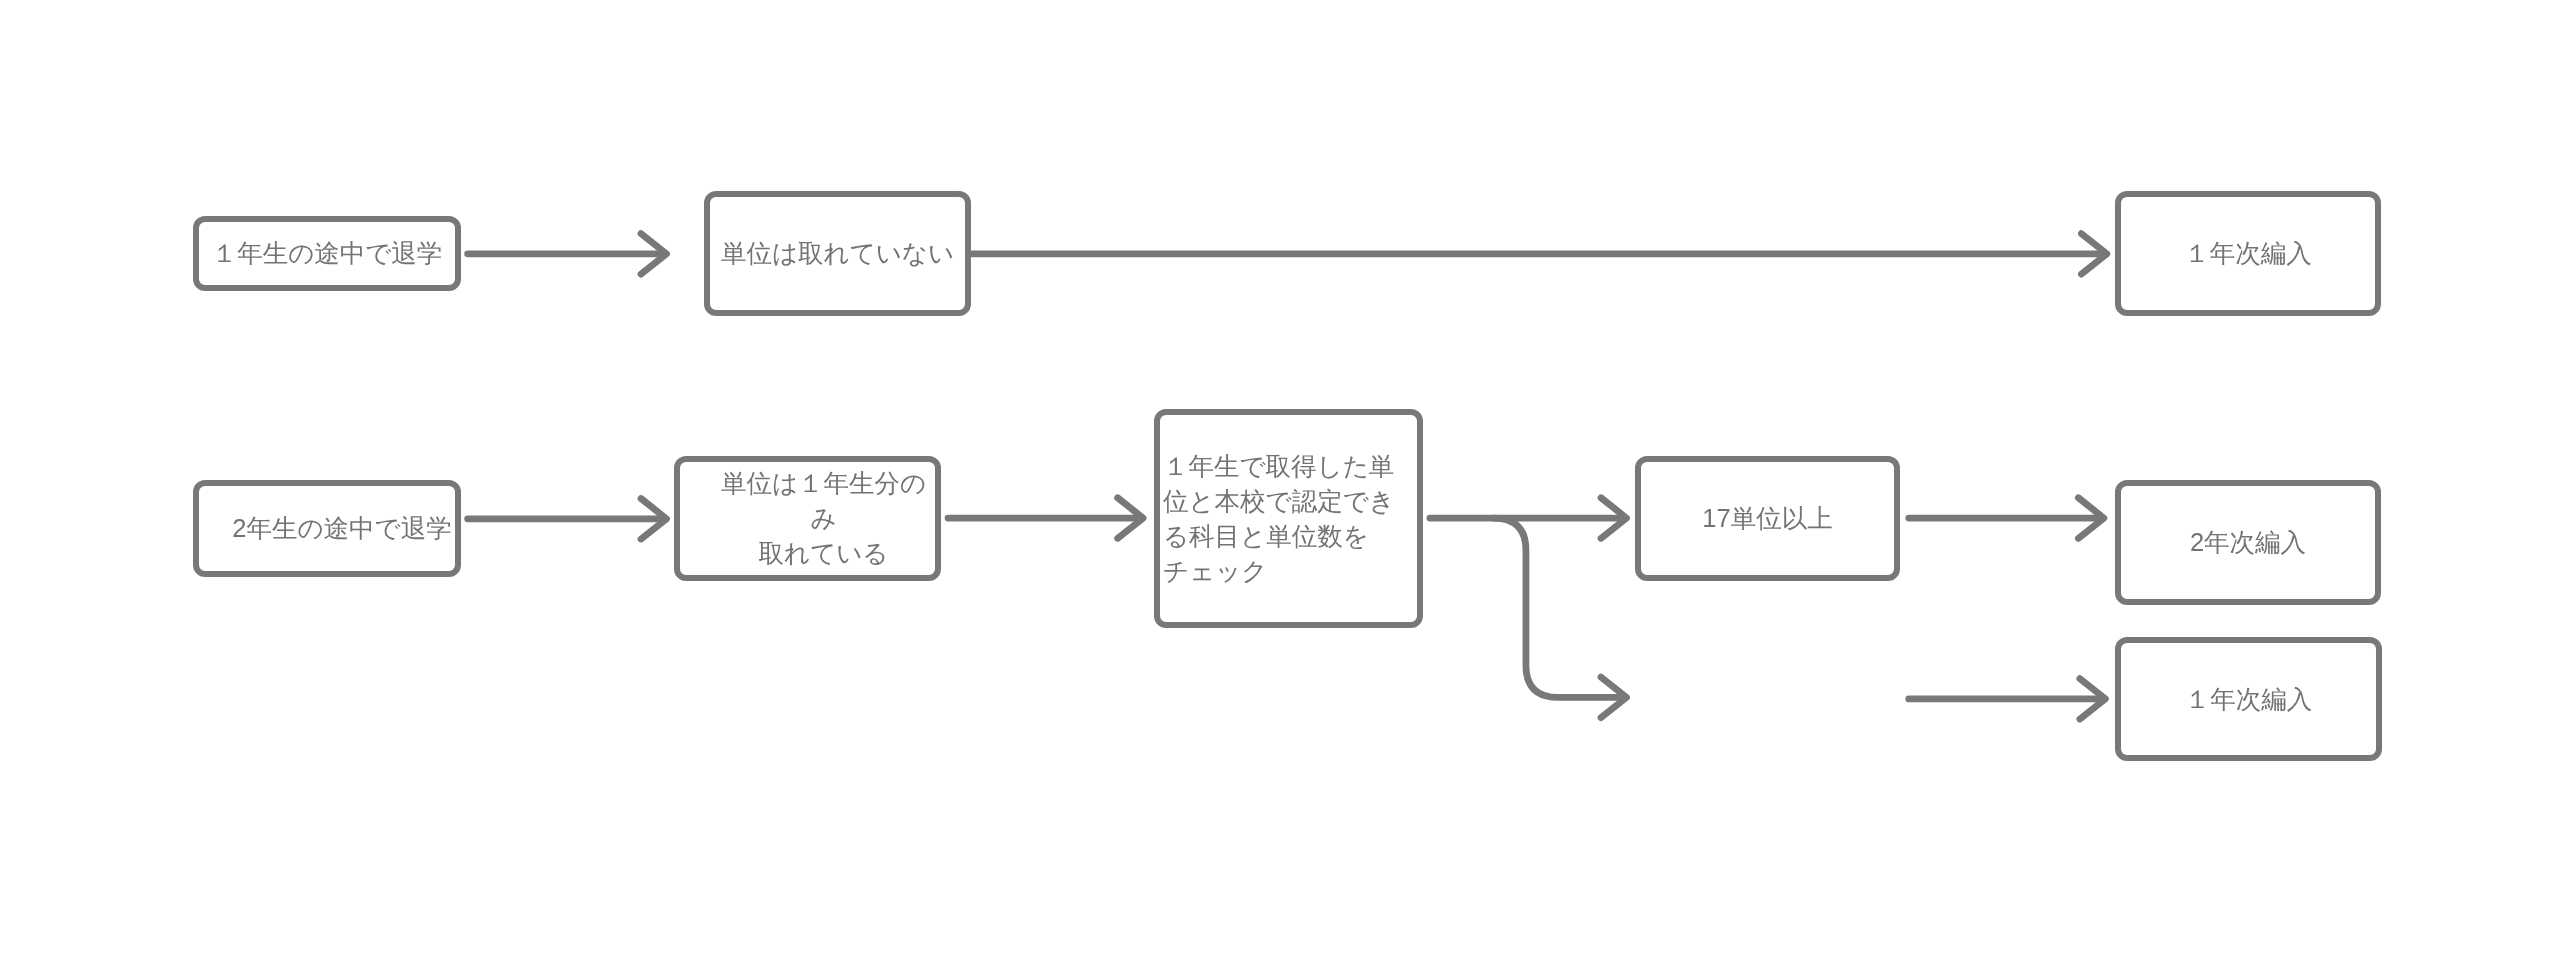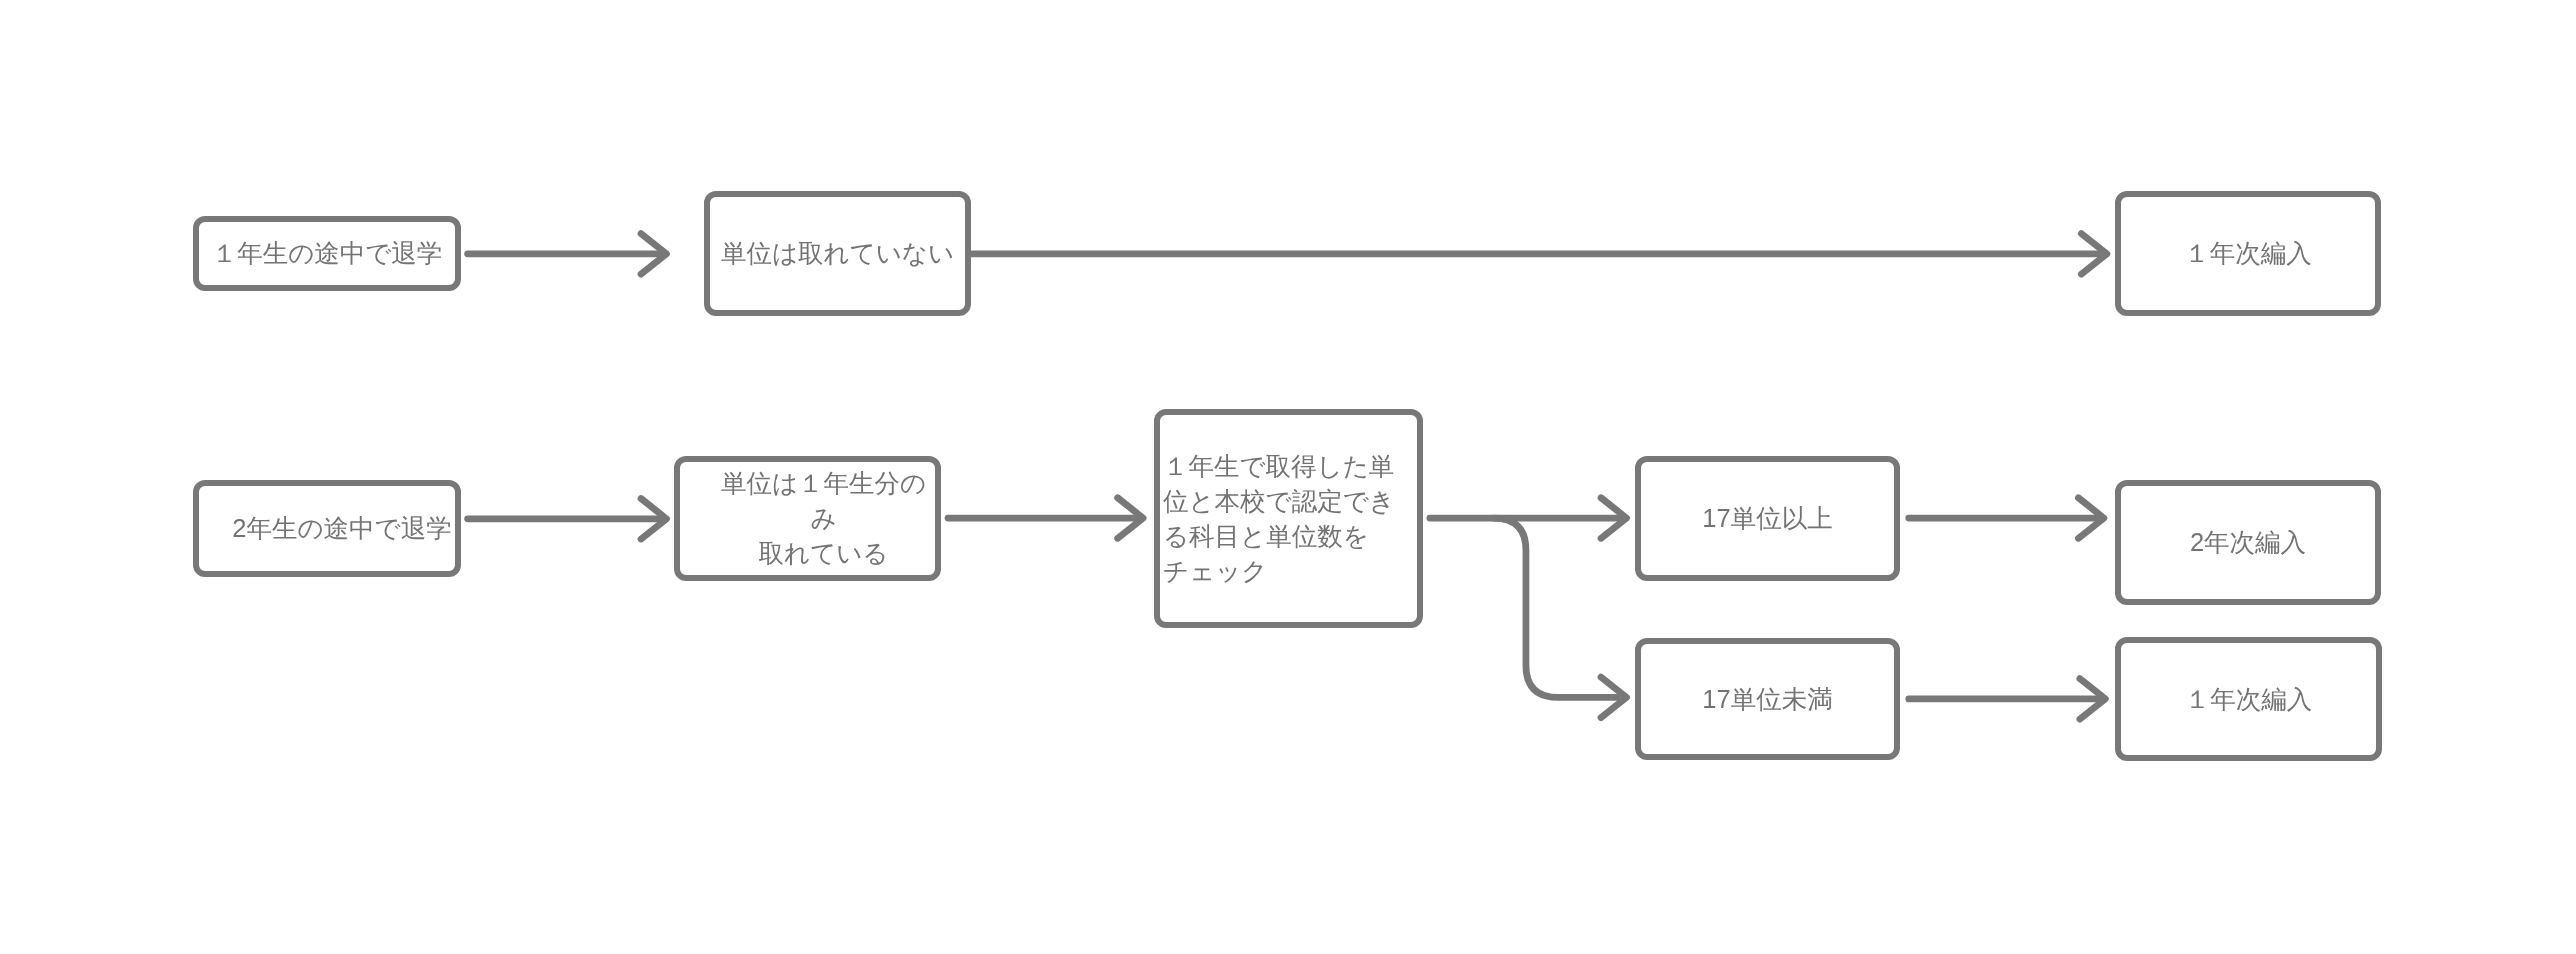--- a/index.html
+++ b/index.html
@@ -90,18 +90,17 @@
 
   <div class="node align-left" style="left:1154px; top:409px; width:269px; height:219px;">１年生で取得した単
 位と本校で認定でき
 る科目と単位数を
 チェック</div>
 
   <div class="node" style="left:1635px; top:456px; width:265px; height:125px;">17単位以上</div>
 
   <div class="node" style="left:2115px; top:456px; width:266px; height:125px;margin-top:24px;">2年次編入</div>
 
-  <div class="node" style="left:1635px; top:638px; width:265px; height:122px;">17単位未満</div>
 
   <div class="node" style="left:2115px; top:637px; width:267px; height:124px;">１年次編入</div>
 
 </div>
 
 
 </body></html>

